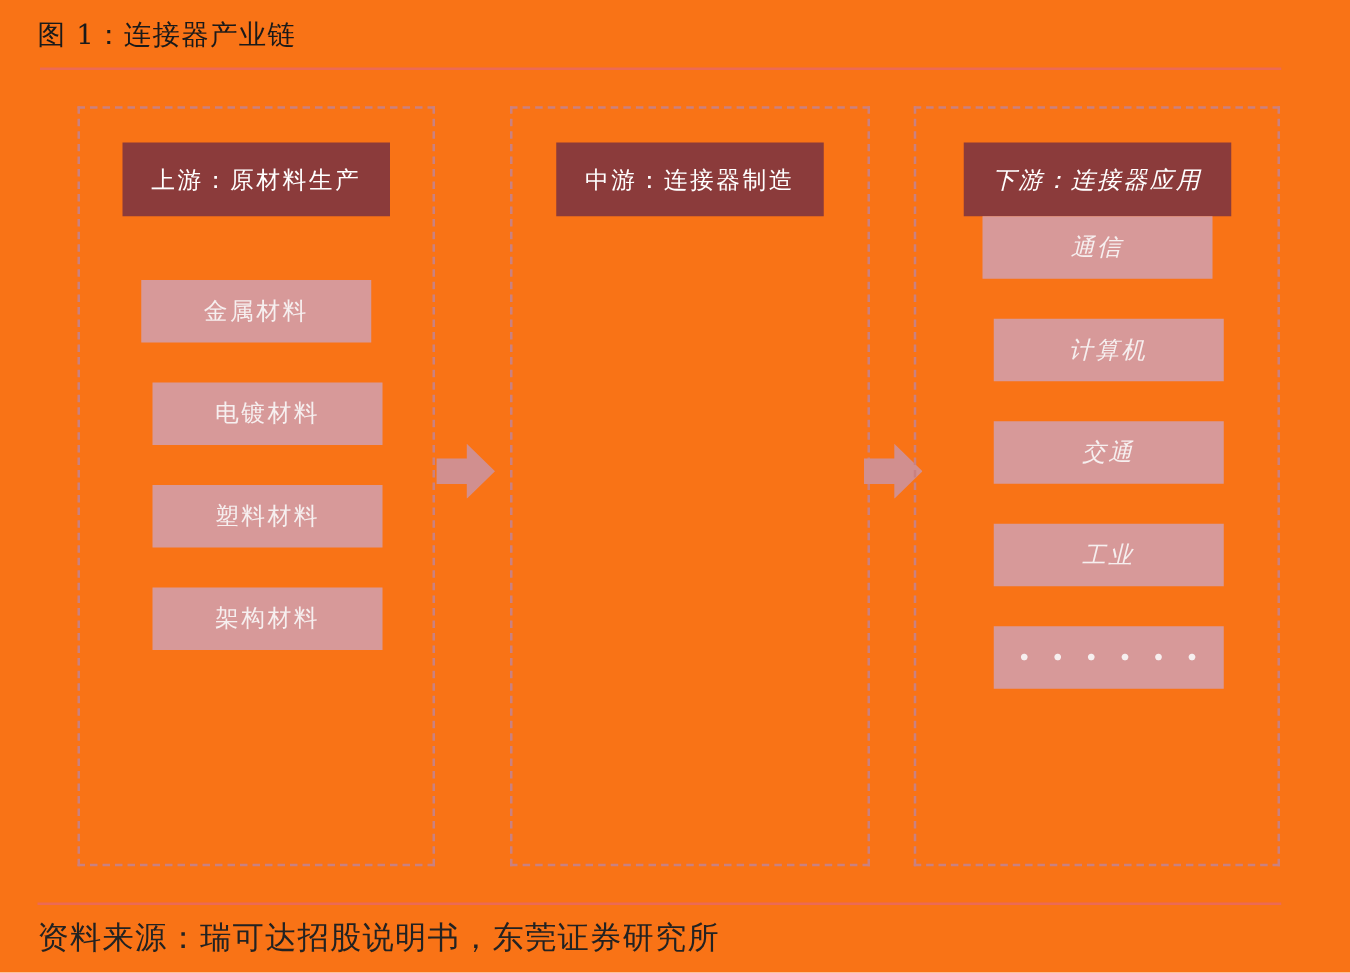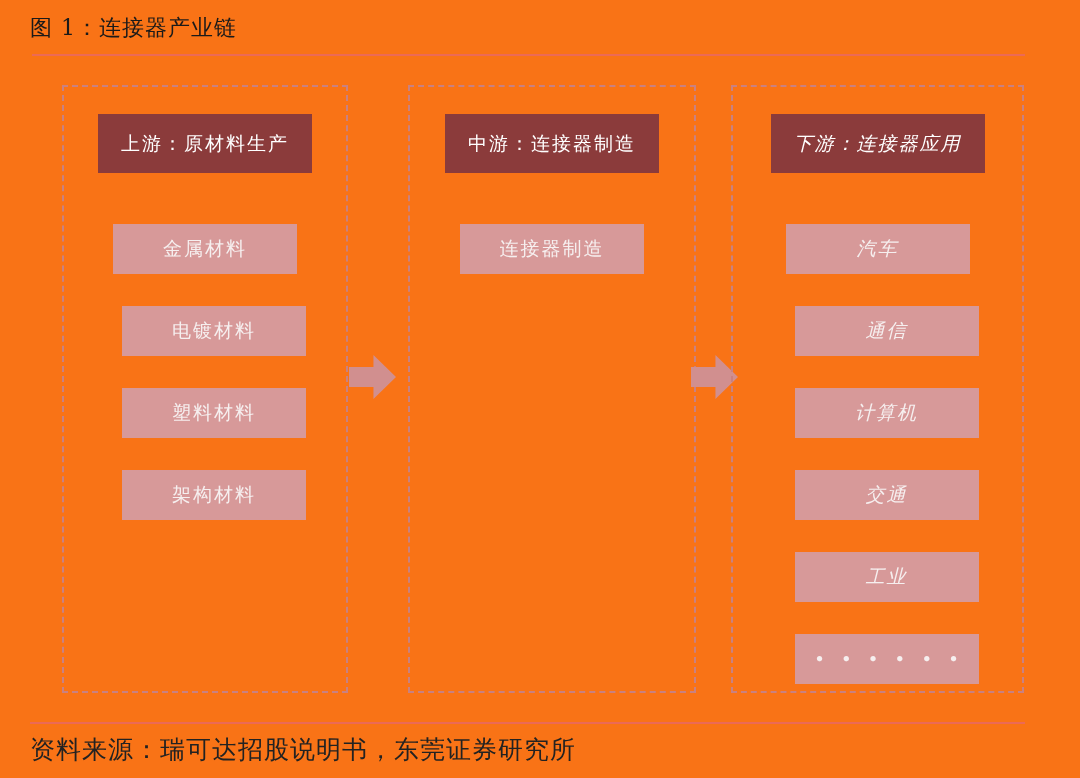--- a/index.html
+++ b/index.html
@@ -84,28 +84,26 @@
     <div class="item item-first">金属材料</div>
     <div class="item">电镀材料</div>
     <div class="item">塑料材料</div>
     <div class="item">架构材料</div>
   </div>
 
   <div class="block-arrow arrow-1"></div>
 
   <div class="col col-2">
     <div class="hdr">中游：连接器制造</div>
-    <div class="item item-first">连接器制造</div>
   </div>
 
   <div class="block-arrow arrow-2"></div>
 
   <div class="col col-3">
     <div class="hdr">下游：连接器应用</div>
-    <div class="item item-first">汽车</div>
     <div class="item">通信</div>
     <div class="item">计算机</div>
     <div class="item">交通</div>
     <div class="item">工业</div>
     <div class="item item-dots">• • • • • •</div>
   </div>
 
   <div class="rule rule-bottom"></div>
   <div class="source">资料来源：瑞可达招股说明书，东莞证券研究所</div>
 

